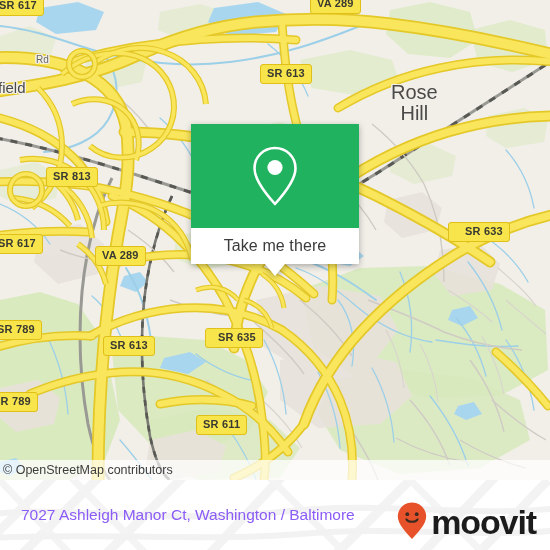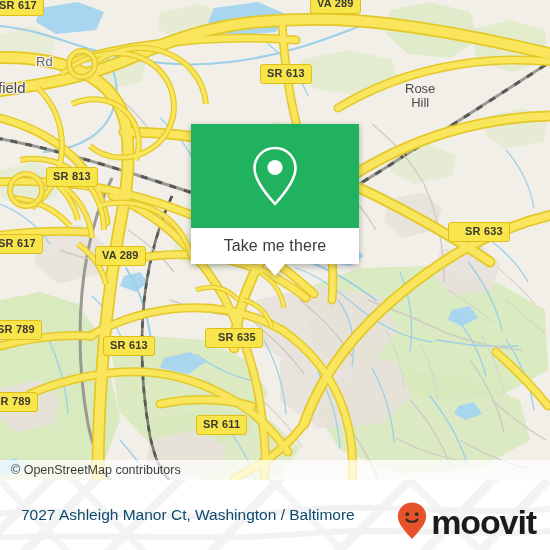--- a/index.html
+++ b/index.html
@@ -111,21 +111,21 @@
   #attribution {
     position: absolute;
     left: 0;
     top: 460px;
     width: 550px;
     height: 20px;
     background: rgba(255,255,255,0.72);
     display: flex;
     align-items: center;
     box-sizing: border-box;
-    padding-left: 11px;
+    padding-left: 3px;
   }
   #attribution span {
     color: #3c3c3c;
     font-family: "Liberation Sans", sans-serif;
     font-size: 12.5px;
   }
 
   
   #footer {
     position: absolute;
@@ -146,21 +146,21 @@
     position: absolute;
     left: 0; top: 0;
     width: 550px; height: 70px;
     display: flex;
     align-items: center;
     justify-content: space-between;
     box-sizing: border-box;
     padding: 0 14px 0 21px;
   }
   #footer .addr {
-    color: #0c4a6e;
+    color: #8b5cf6;
     font-family: "Liberation Sans", sans-serif;
     font-size: 15.5px;
     white-space: nowrap;
   }
   #brand {
     display: flex;
     align-items: center;
     gap: 2px;
     margin-top: 12px;
   }
@@ -419,23 +419,23 @@
     <div class="shield" style="left:-9px;  top:234px;">SR 617</div>
     <div class="shield" style="left:95px;  top:246px;">VA 289</div>
     <div class="shield" style="left:448px; top:222px;padding-left:16px;">SR 633</div>
     <div class="shield" style="left:-10px; top:320px;">SR 789</div>
     <div class="shield" style="left:103px; top:336px;">SR 613</div>
     <div class="shield" style="left:205px; top:328px;padding-left:12px;">SR 635</div>
     <div class="shield" style="left:-14px; top:392px;">SR 789</div>
     <div class="shield" style="left:196px; top:415px;">SR 611</div>
 
     <div class="placelabel" style="left:-2px; top:80px; font-size:15px;">field</div>
-    <div class="placelabel" style="left:405px; top:82px; font-size:13px;">Rose
+    <div class="placelabel" style="left:391px; top:82px; font-size:20px;">Rose
 Hill</div>
-    <div class="placelabel" style="left:36px; top:55px; font-size:13px; color:#6a6a66;">Rd</div>
+    <div class="placelabel" style="left:36px; top:55px; font-size:10px; color:#6a6a66;">Rd</div>
 
     <div id="popup">
       <div class="head">
         <svg width="52" height="64" viewBox="0 0 52 64">
           <path d="M26 4 C14.5 4 5.5 13 5.5 24.3 C5.5 35 16 49 26 60 C36 49 46.5 35 46.5 24.3 C46.5 13 37.5 4 26 4 Z" fill="none" stroke="#ffffff" stroke-width="2.6" stroke-linejoin="round"></path>
           <circle cx="26" cy="23.5" r="7.6" fill="#ffffff"></circle>
         </svg>
       </div>
       <div class="foot">
         <span>Take me there</span>

